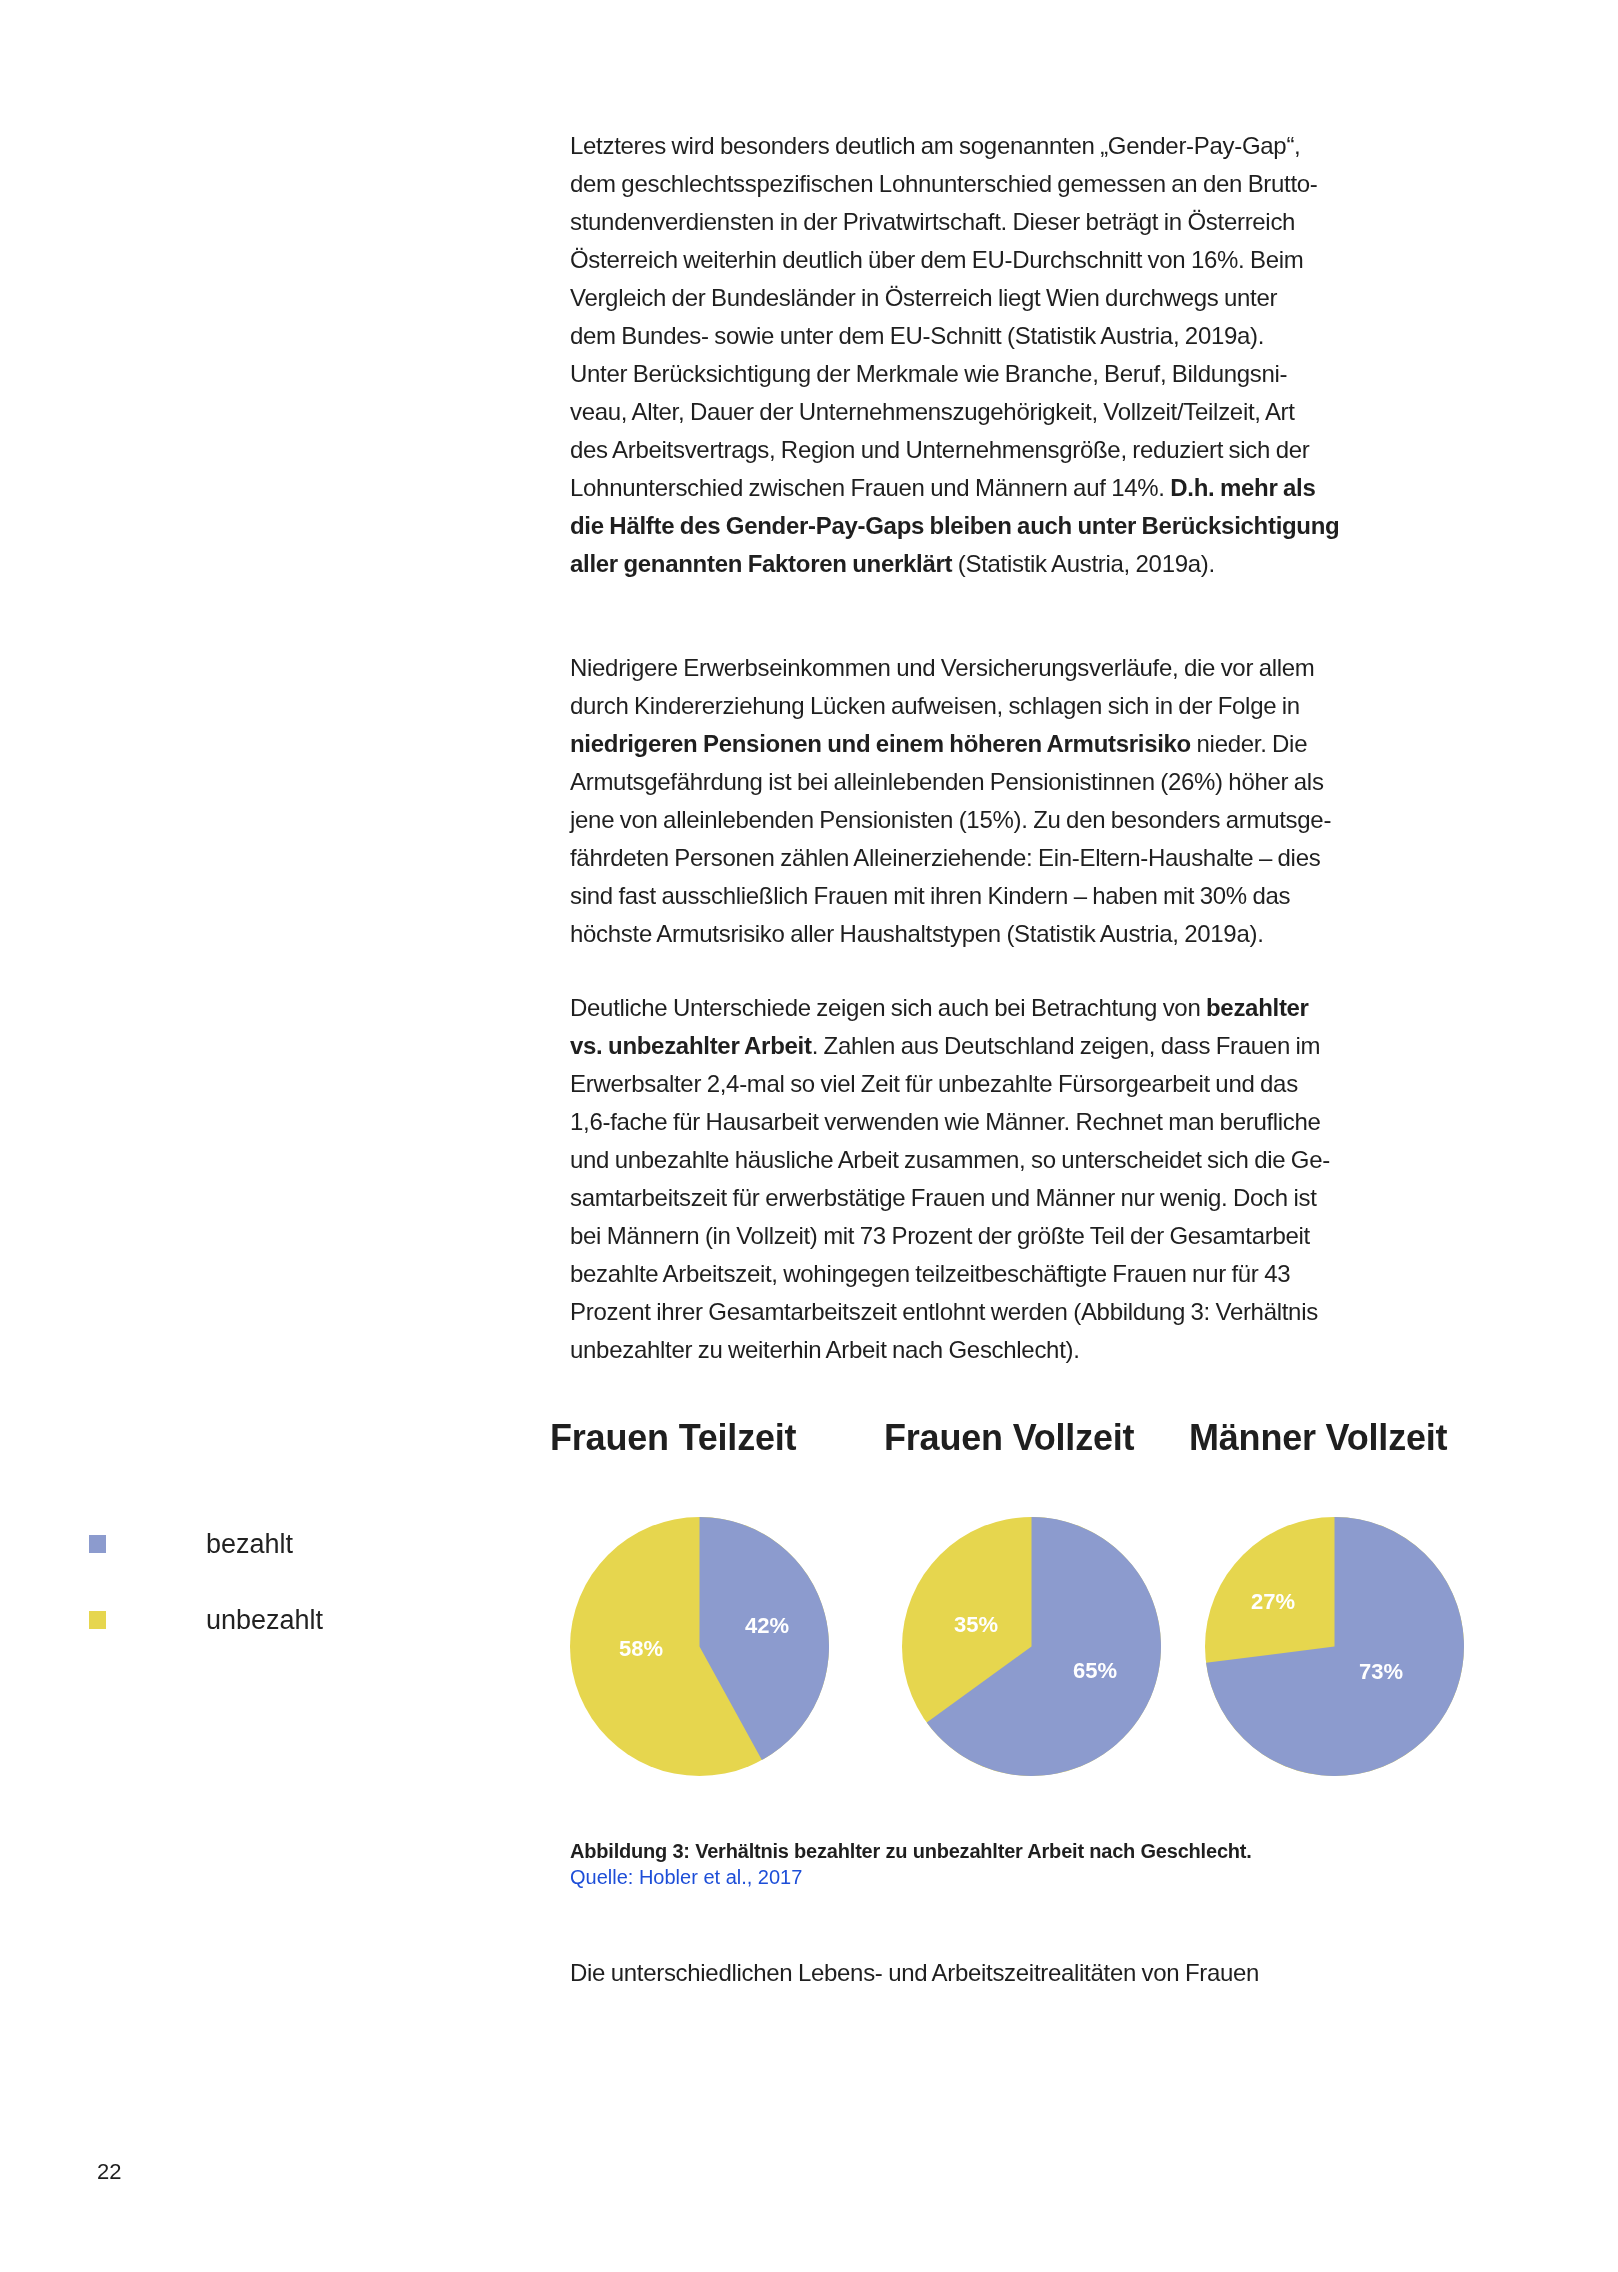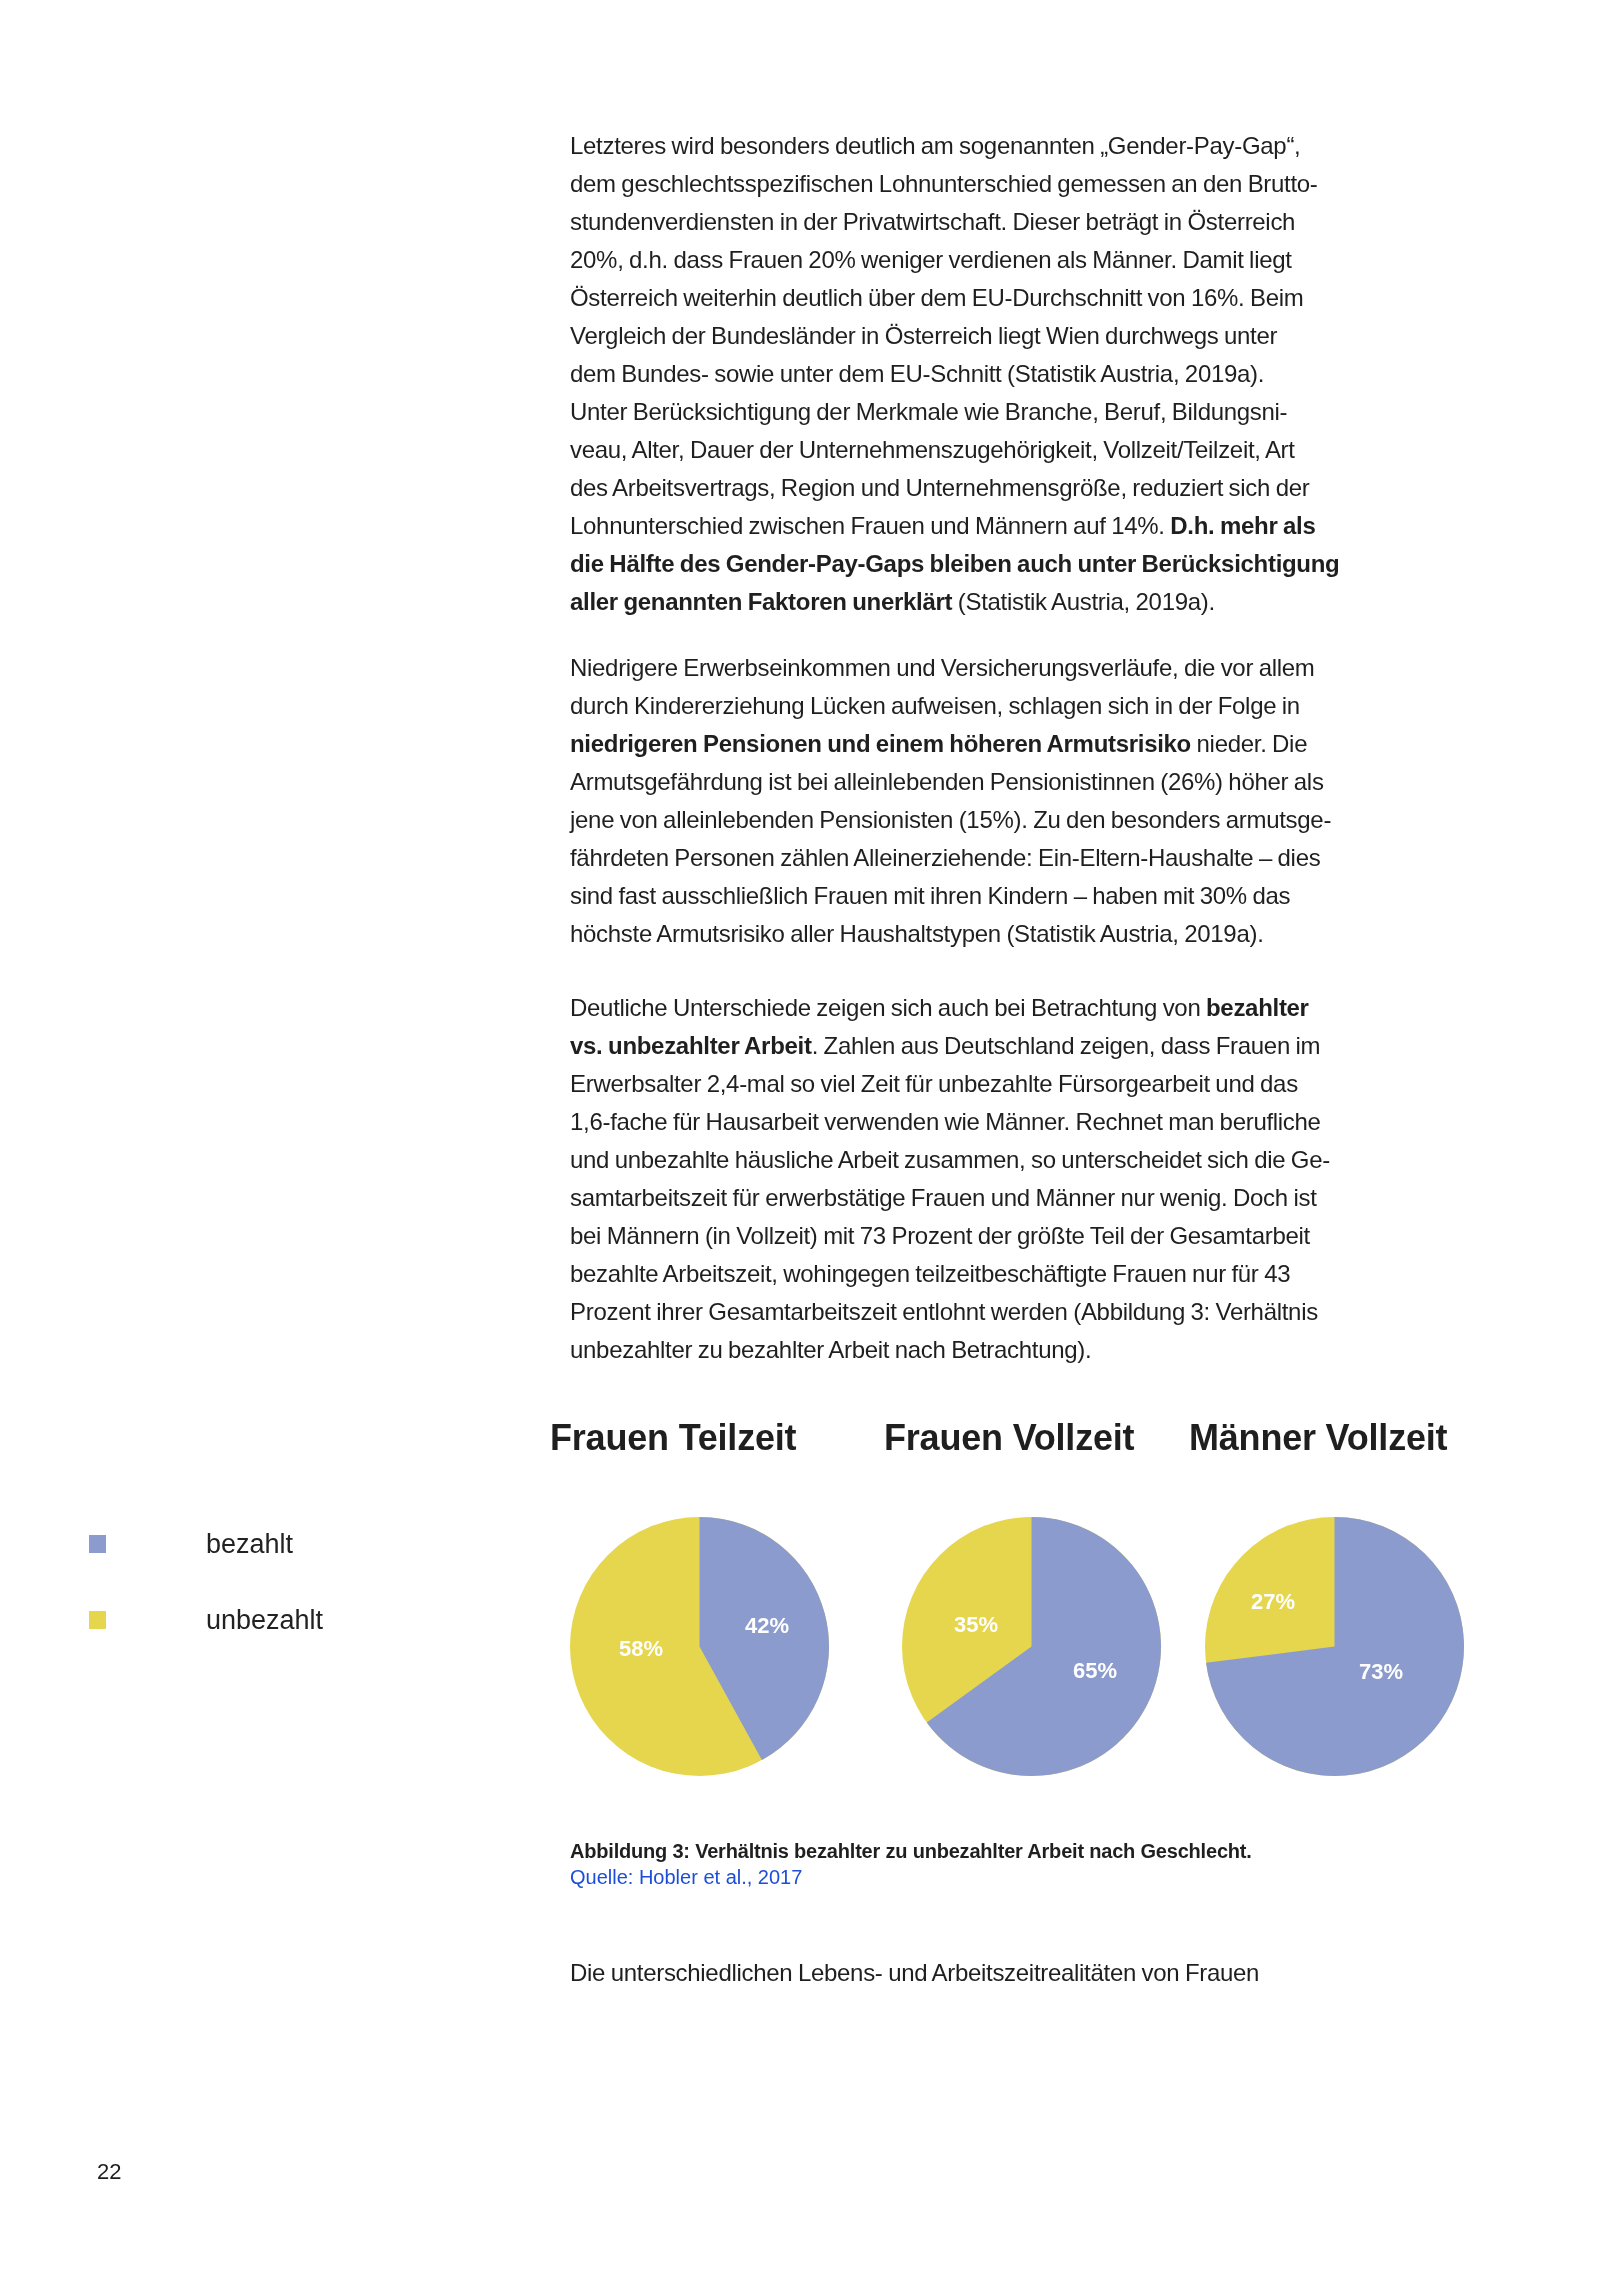--- a/index.html
+++ b/index.html
@@ -26,21 +26,20 @@
   .caption .source { color: #1d4ed8; }
   .page-num { position: absolute; left: 97px; top: 2159px; font-size: 22px; font-weight: 400; }
 </style>
 </head>
 <body>
 
 <div id="p1" class="col para">
   <span class="line">Letzteres wird besonders deutlich am sogenannten „Gender-Pay-Gap“,</span>
   <span class="line">dem geschlechtsspezifischen Lohnunterschied gemessen an den Brutto-</span>
   <span class="line">stundenverdiensten in der Privatwirtschaft. Dieser beträgt in Österreich</span>
-  <span class="line">20%, d.h. dass Frauen 20% weniger verdienen als Männer. Damit liegt</span>
   <span class="line">Österreich weiterhin deutlich über dem EU-Durchschnitt von 16%. Beim</span>
   <span class="line">Vergleich der Bundesländer in Österreich liegt Wien durchwegs unter</span>
   <span class="line">dem Bundes- sowie unter dem EU-Schnitt (Statistik Austria, 2019a).</span>
   <span class="line">Unter Berücksichtigung der Merkmale wie Branche, Beruf, Bildungsni-</span>
   <span class="line">veau, Alter, Dauer der Unternehmenszugehörigkeit, Vollzeit/Teilzeit, Art</span>
   <span class="line">des Arbeitsvertrags, Region und Unternehmensgröße, reduziert sich der</span>
   <span class="line"><span>Lohnunterschied zwischen Frauen und Männern auf 14%. </span><b>D.h. mehr als</b></span>
   <span class="line"><b>die Hälfte des Gender-Pay-Gaps bleiben auch unter Berücksichtigung</b></span>
   <span class="line"><b>aller genannten Faktoren unerklärt</b><span> (Statistik Austria, 2019a).</span></span>
 </div>
@@ -59,21 +58,21 @@
 <div id="p3" class="col para">
   <span class="line"><span>Deutliche Unterschiede zeigen sich auch bei Betrachtung von </span><b>bezahlter</b></span>
   <span class="line"><b>vs. unbezahlter Arbeit</b><span>. Zahlen aus Deutschland zeigen, dass Frauen im</span></span>
   <span class="line">Erwerbsalter 2,4-mal so viel Zeit  für unbezahlte Fürsorgearbeit und das</span>
   <span class="line">1,6-fache für Hausarbeit verwenden wie Männer. Rechnet man berufliche</span>
   <span class="line">und unbezahlte häusliche Arbeit zusammen, so unterscheidet sich die Ge-</span>
   <span class="line">samtarbeitszeit für erwerbstätige Frauen und Männer nur wenig. Doch ist</span>
   <span class="line">bei Männern (in Vollzeit) mit 73 Prozent der größte Teil der Gesamtarbeit</span>
   <span class="line">bezahlte Arbeitszeit, wohingegen teilzeitbeschäftigte Frauen nur für 43</span>
   <span class="line">Prozent ihrer Gesamtarbeitszeit entlohnt werden (Abbildung 3: Verhältnis</span>
-  <span class="line">unbezahlter zu bezahlter Arbeit nach Betrachtung).</span>
+  <span class="line">unbezahlter zu weiterhin Arbeit nach Geschlecht).</span>
 </div>
 
 <div class="legend">
   <div class="legend-item">
     <span class="swatch" style="background:#8C9BCE"></span>
     <span class="legend-label">bezahlt</span>
   </div>
   <div class="legend-item">
     <span class="swatch" style="background:#E6D64E"></span>
     <span class="legend-label">unbezahlt</span>

